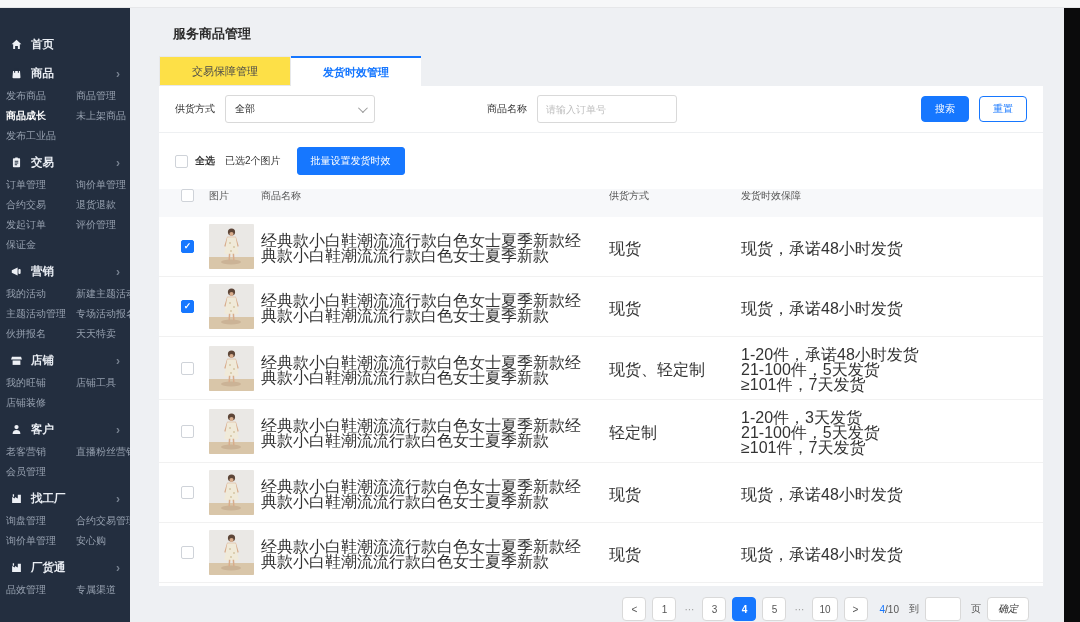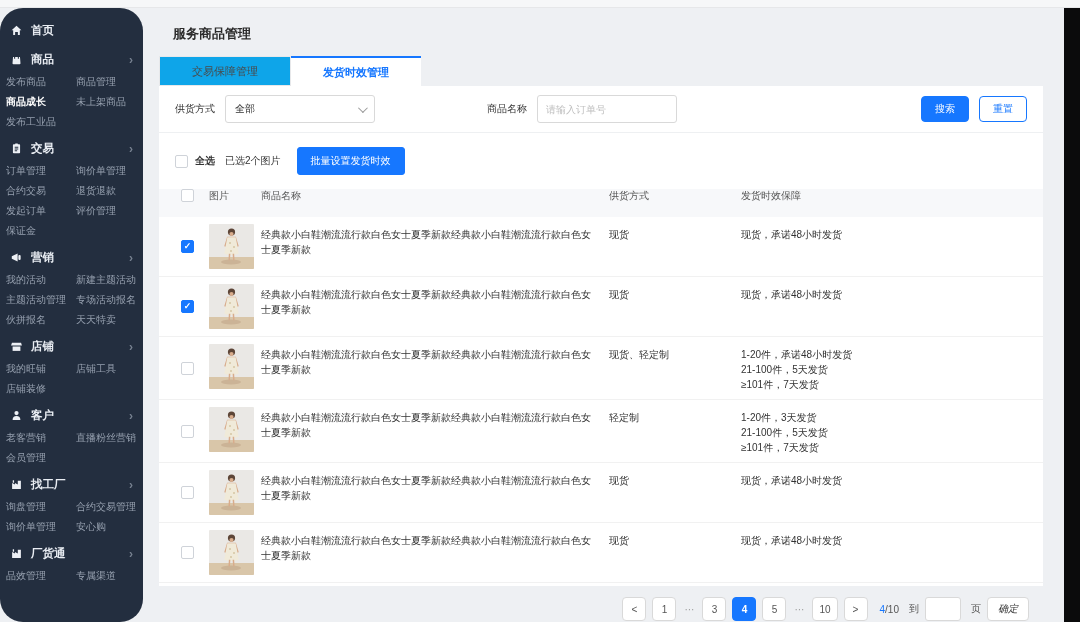--- a/index.html
+++ b/index.html
@@ -5,37 +5,37 @@
   * { margin:0; padding:0; box-sizing:border-box; }
   html,body { background:#dcdcdc; }
   body { font-family:"Liberation Sans", sans-serif; }
   .screen { position:relative; width:1080px; height:622px; background:#eef0f3; overflow:hidden; }
 
   
   .topstrip { position:absolute; left:0; top:0; width:1080px; height:8px; background:#f6f7f8; border-bottom:1px solid #e6e7e9; z-index:5; }
   .rightstrip { position:absolute; right:0; top:8px; width:16px; height:614px; background:#0b0b0c; z-index:4; }
 
   
-  .sidebar { position:absolute; left:0; top:8px; width:143px; height:614px; background:#232e3f; overflow:hidden; padding-top:10px;border-radius:23px; }
+  .sidebar { position:absolute; left:0; top:8px; width:130px; height:614px; background:#232e3f; overflow:hidden; padding-top:24px; }
   .sb-sec { margin-bottom:4px; }
   .sb-head { display:flex; align-items:center; height:25px; padding:0 10px; color:#e9edf3; font-size:11.5px; font-weight:bold; cursor:pointer; }
   .sb-ico { width:13px; height:13px; margin-right:8px; display:inline-flex; }
   .sb-ico svg { width:13px; height:13px; fill:#edf0f5; }
   .sb-ico svg .cut { fill:none; stroke:#232e3f; stroke-width:1.3; }
   .sb-arrow { margin-left:auto; color:#76808f; font-size:12px; line-height:1; }
   .sb-row { display:flex; align-items:center; height:20px; padding-left:6px; font-size:10px; }
   .sb-link { color:#96a0af; cursor:pointer; white-space:nowrap; }
   .sb-link:first-child { flex:0 0 70px; }
   .sb-link.active { color:#ffffff; font-weight:bold; }
 
   
   .main { position:absolute; left:143px; top:8px; width:921px; height:614px; }
   .page-title { padding:17px 0 13px 30px; font-size:13px; font-weight:bold; color:#2b2b2b; }
   .tabs { display:flex; margin-left:16px; }
-  .tab { height:30px; line-height:28px; padding:0 32px; font-size:11px; color:#4a4a4a; background:#0ea5e9; border:1px solid #e7e8ea; cursor:pointer; }
+  .tab { height:30px; line-height:28px; padding:0 32px; font-size:11px; color:#4a4a4a; background:#fde047; border:1px solid #e7e8ea; cursor:pointer; }
   .tab.active { background:#fff; color:#1677ff; font-weight:bold; border:none; border-top:2px solid #1677ff; line-height:28px; }
 
   .panel { margin-left:16px; width:884px; background:#fff; height:500px; position:relative; }
 
   
   .filters { display:flex; align-items:center; height:46px; padding:0 16px; font-size:10px; color:#333; }
   .f-label { margin-right:10px; }
   .select { width:150px; height:28px; border:1px solid #d9d9d9; border-radius:3px; display:flex; align-items:center; padding:0 9px; color:#333; background:#fff; cursor:pointer; }
   .select .chev { margin-left:auto; width:7px; height:7px; border-right:1.2px solid #999; border-bottom:1.2px solid #999; transform:rotate(45deg) translateY(-2px); }
   .name-label { margin-left:112px; }
@@ -57,21 +57,21 @@
   .toolbar .cnt { margin-left:10px; }
   .toolbar .btn.batch { margin-left:16px; height:28px; border-radius:3px; }
 
   
   .thead { display:flex; align-items:flex-start; height:28px; background:#f7f8fa; font-size:10px; color:#555; margin-top:4px; }
   .col-check { flex:0 0 50px; padding-left:22px; display:flex; align-items:center; }
   .col-img { flex:0 0 52px; }
   .col-name { flex:0 0 348px; padding-right:18px; }
   .col-supply { flex:0 0 132px; padding-right:8px; }
   .col-delivery { flex:1; padding-right:16px; }
-  .trow { display:flex; align-items:flex-start; padding:7px 0 7px; border-bottom:1px solid #f1f1f1; font-size:10px; color:#333; }
+  .trow { display:flex; align-items:center; padding:7px 0 7px; border-bottom:1px solid #f1f1f1; font-size:16px; color:#333; }
   .trow .col-check { align-self:center; }
   .trow .col-name, .trow .col-supply, .trow .col-delivery { line-height:15px; padding-top:3px; }
   .thumb { width:45px; height:45px; display:block; border-radius:1px; }
 
   
   .pagination { display:flex; justify-content:flex-end; align-items:center; gap:6px; padding:14px 14px 0 0; font-size:10px; color:#555; }
   .pg-btn { min-width:24px; height:24px; padding:0 6px; border:1px solid #d9d9d9; border-radius:4px; background:#fff; display:flex; align-items:center; justify-content:center; cursor:pointer; color:#555; }
   .pg-btn.active { background:#1677ff; border-color:#1677ff; color:#fff; font-weight:bold; }
   .pg-dots { color:#999; padding:0 2px; }
   .pg-summary { margin-left:6px; }

